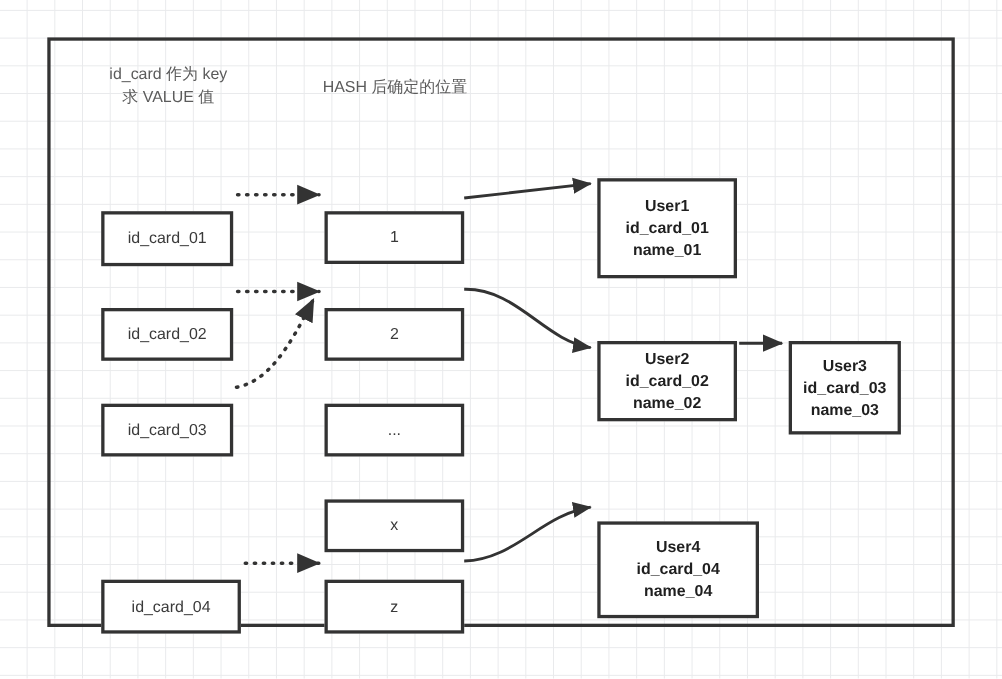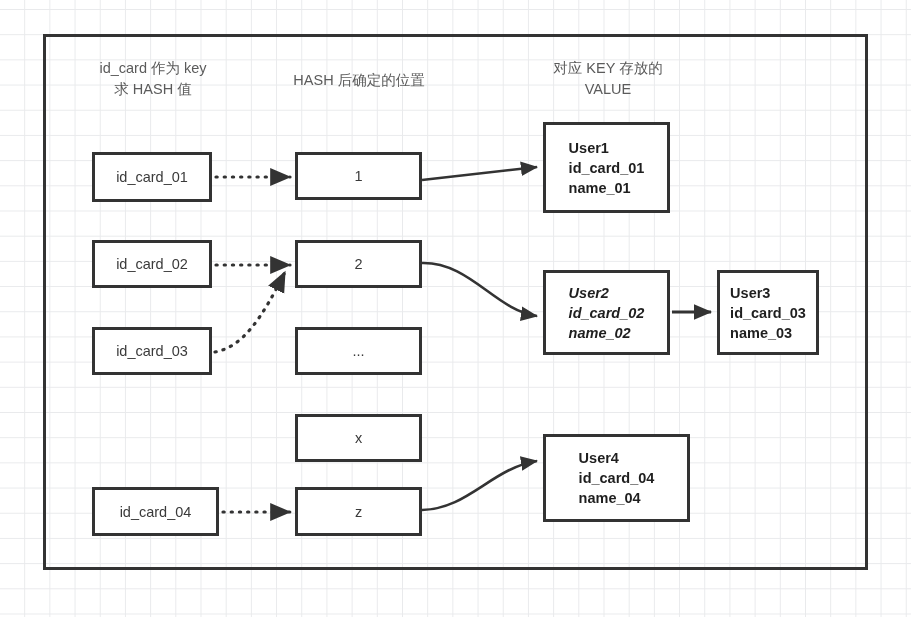--- a/index.html
+++ b/index.html
@@ -40,23 +40,25 @@
     font-family: "Liberation Sans", "DejaVu Sans", sans-serif;
   }
   .node {
     position: absolute;
     border: 3px solid #333333;
     background: #ffffff;
     box-sizing: border-box;
     display: flex;
     align-items: center;
     justify-content: center;
+    text-align: center;
     color: #2b2b2b;
     font-size: 14.5px;
     font-family: "Liberation Sans", "DejaVu Sans", sans-serif;
+    margin-top: 40px;
   }
   .node.key-node,
   .node.slot-node {
     font-weight: 400;
     color: #3a3a3a;
   }
   .node.value-node {
     font-weight: bold;
     line-height: 20px;
     white-space: pre-line;
@@ -73,26 +75,24 @@
   }
 </style>
 </head>
 <body>
 
 <div id="canvas">
 
   <div id="outer-frame"></div>
 
   <div class="col-header" style="left:68px; top:58px; width:170px;">id_card 作为 key
-求 HASH 值</div>
+求 VALUE 值</div>
 
   <div class="col-header" style="left:271px; top:70px; width:176px;">HASH 后确定的位置</div>
 
-  <div class="col-header" style="left:521px; top:58px; width:174px;">对应 KEY 存放的
-VALUE</div>
 
   <div class="node key-node" style="left:92px; top:152px; width:120px; height:50px;">id_card_01</div>
 
   <div class="node key-node" style="left:92px; top:240px; width:120px; height:48px;">id_card_02</div>
 
   <div class="node key-node" style="left:92px; top:327px; width:120px; height:48px;">id_card_03</div>
 
   <div class="node key-node" style="left:92px; top:487px; width:127px; height:49px;">id_card_04</div>
 
   <div class="node slot-node" style="left:295px; top:152px; width:127px; height:48px;">1</div>
@@ -102,21 +102,21 @@
   <div class="node slot-node" style="left:295px; top:327px; width:127px; height:48px;">...</div>
 
   <div class="node slot-node" style="left:295px; top:414px; width:127px; height:48px;">x</div>
 
   <div class="node slot-node" style="left:295px; top:487px; width:127px; height:49px;">z</div>
 
   <div class="node value-node" style="left:543px; top:122px; width:127px; height:91px;">User1
 id_card_01
 name_01</div>
 
-  <div class="node value-node" style="left:543px; top:270px; width:127px; height:85px;font-style:italic;">User2
+  <div class="node value-node" style="left:543px; top:270px; width:127px; height:73px;">User2
 id_card_02
 name_02</div>
 
   <div class="node value-node" style="left:717px; top:270px; width:102px; height:85px;">User3
 id_card_03
 name_03</div>
 
   <div class="node value-node" style="left:543px; top:434px; width:147px; height:88px;">User4
 id_card_04
 name_04</div>

